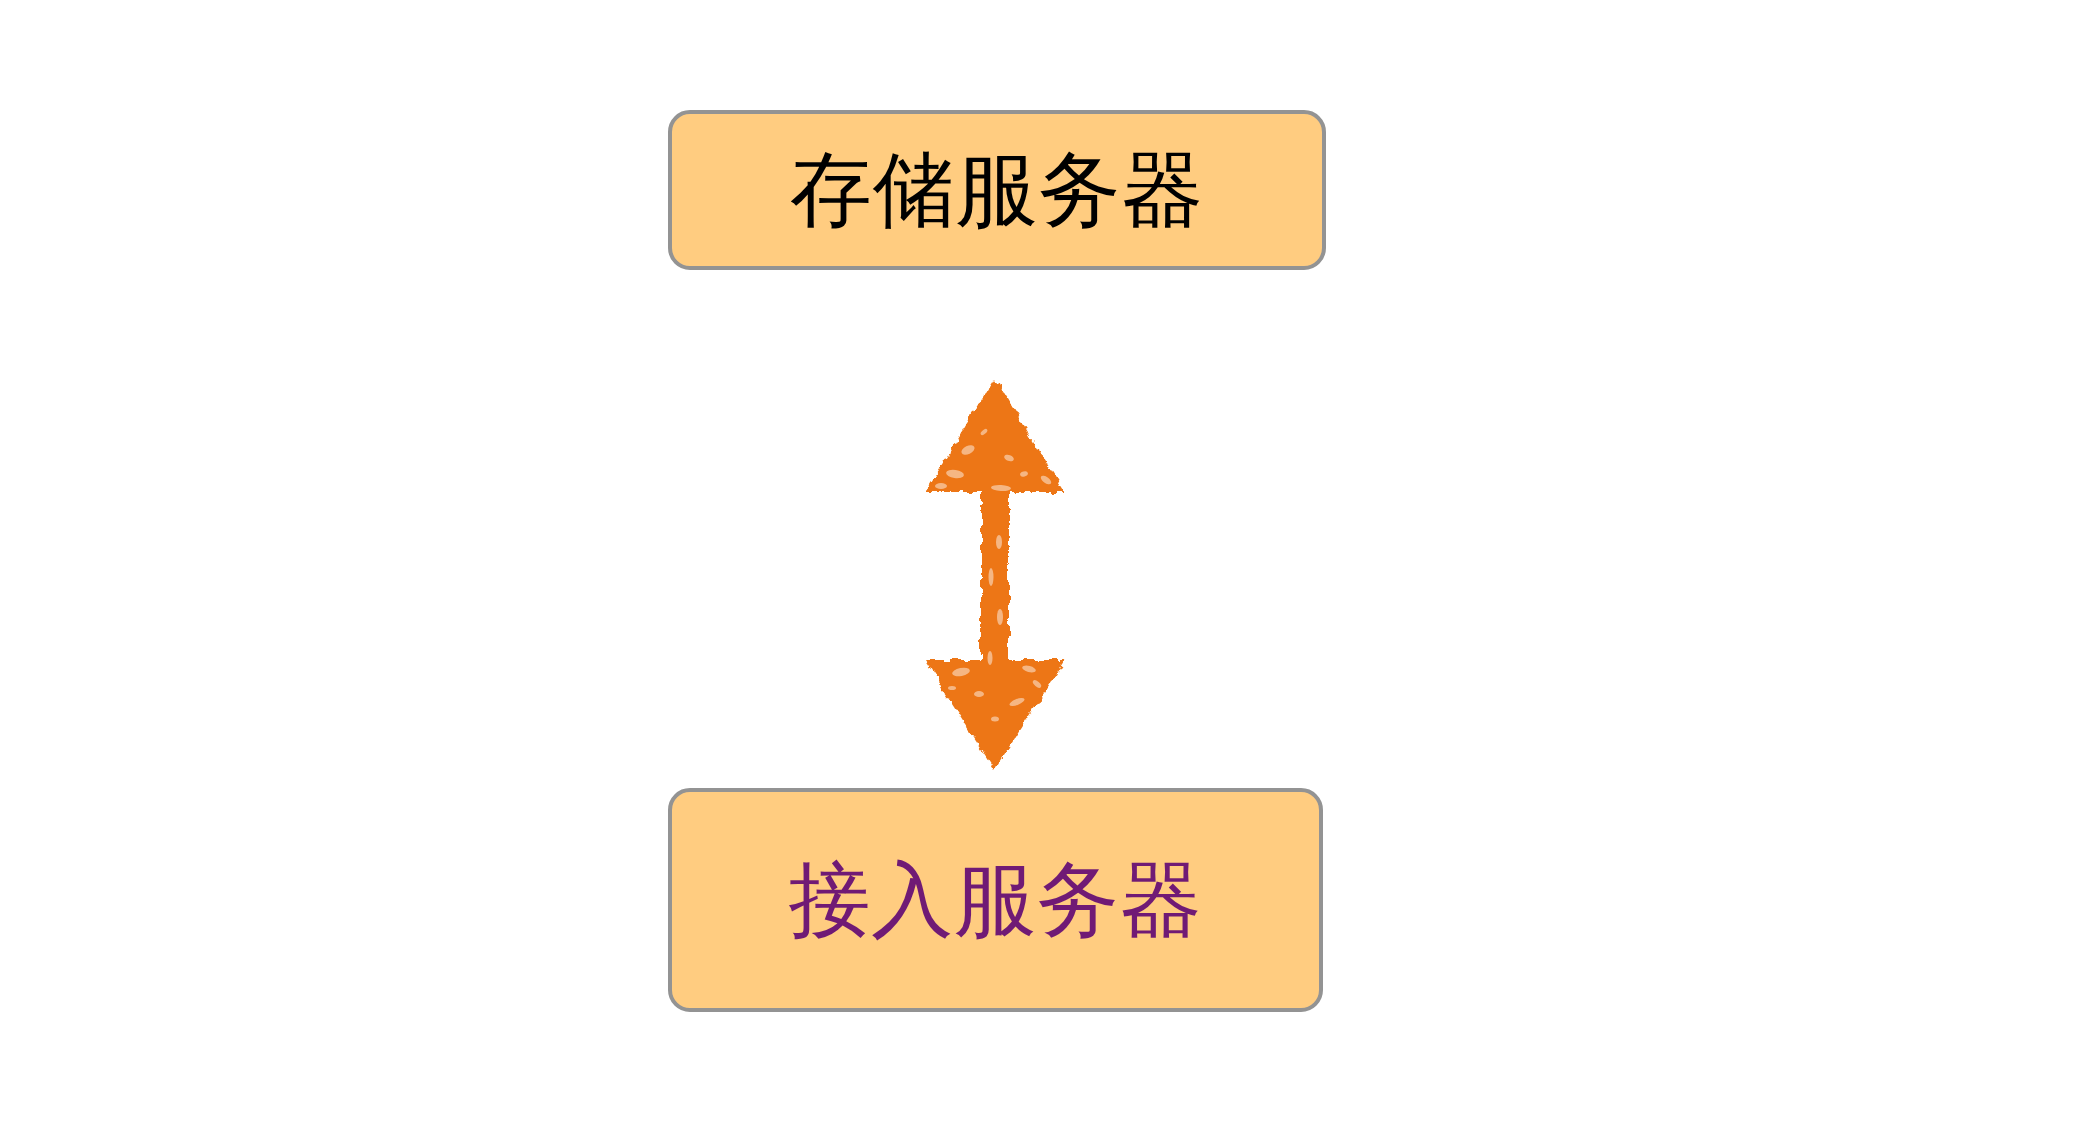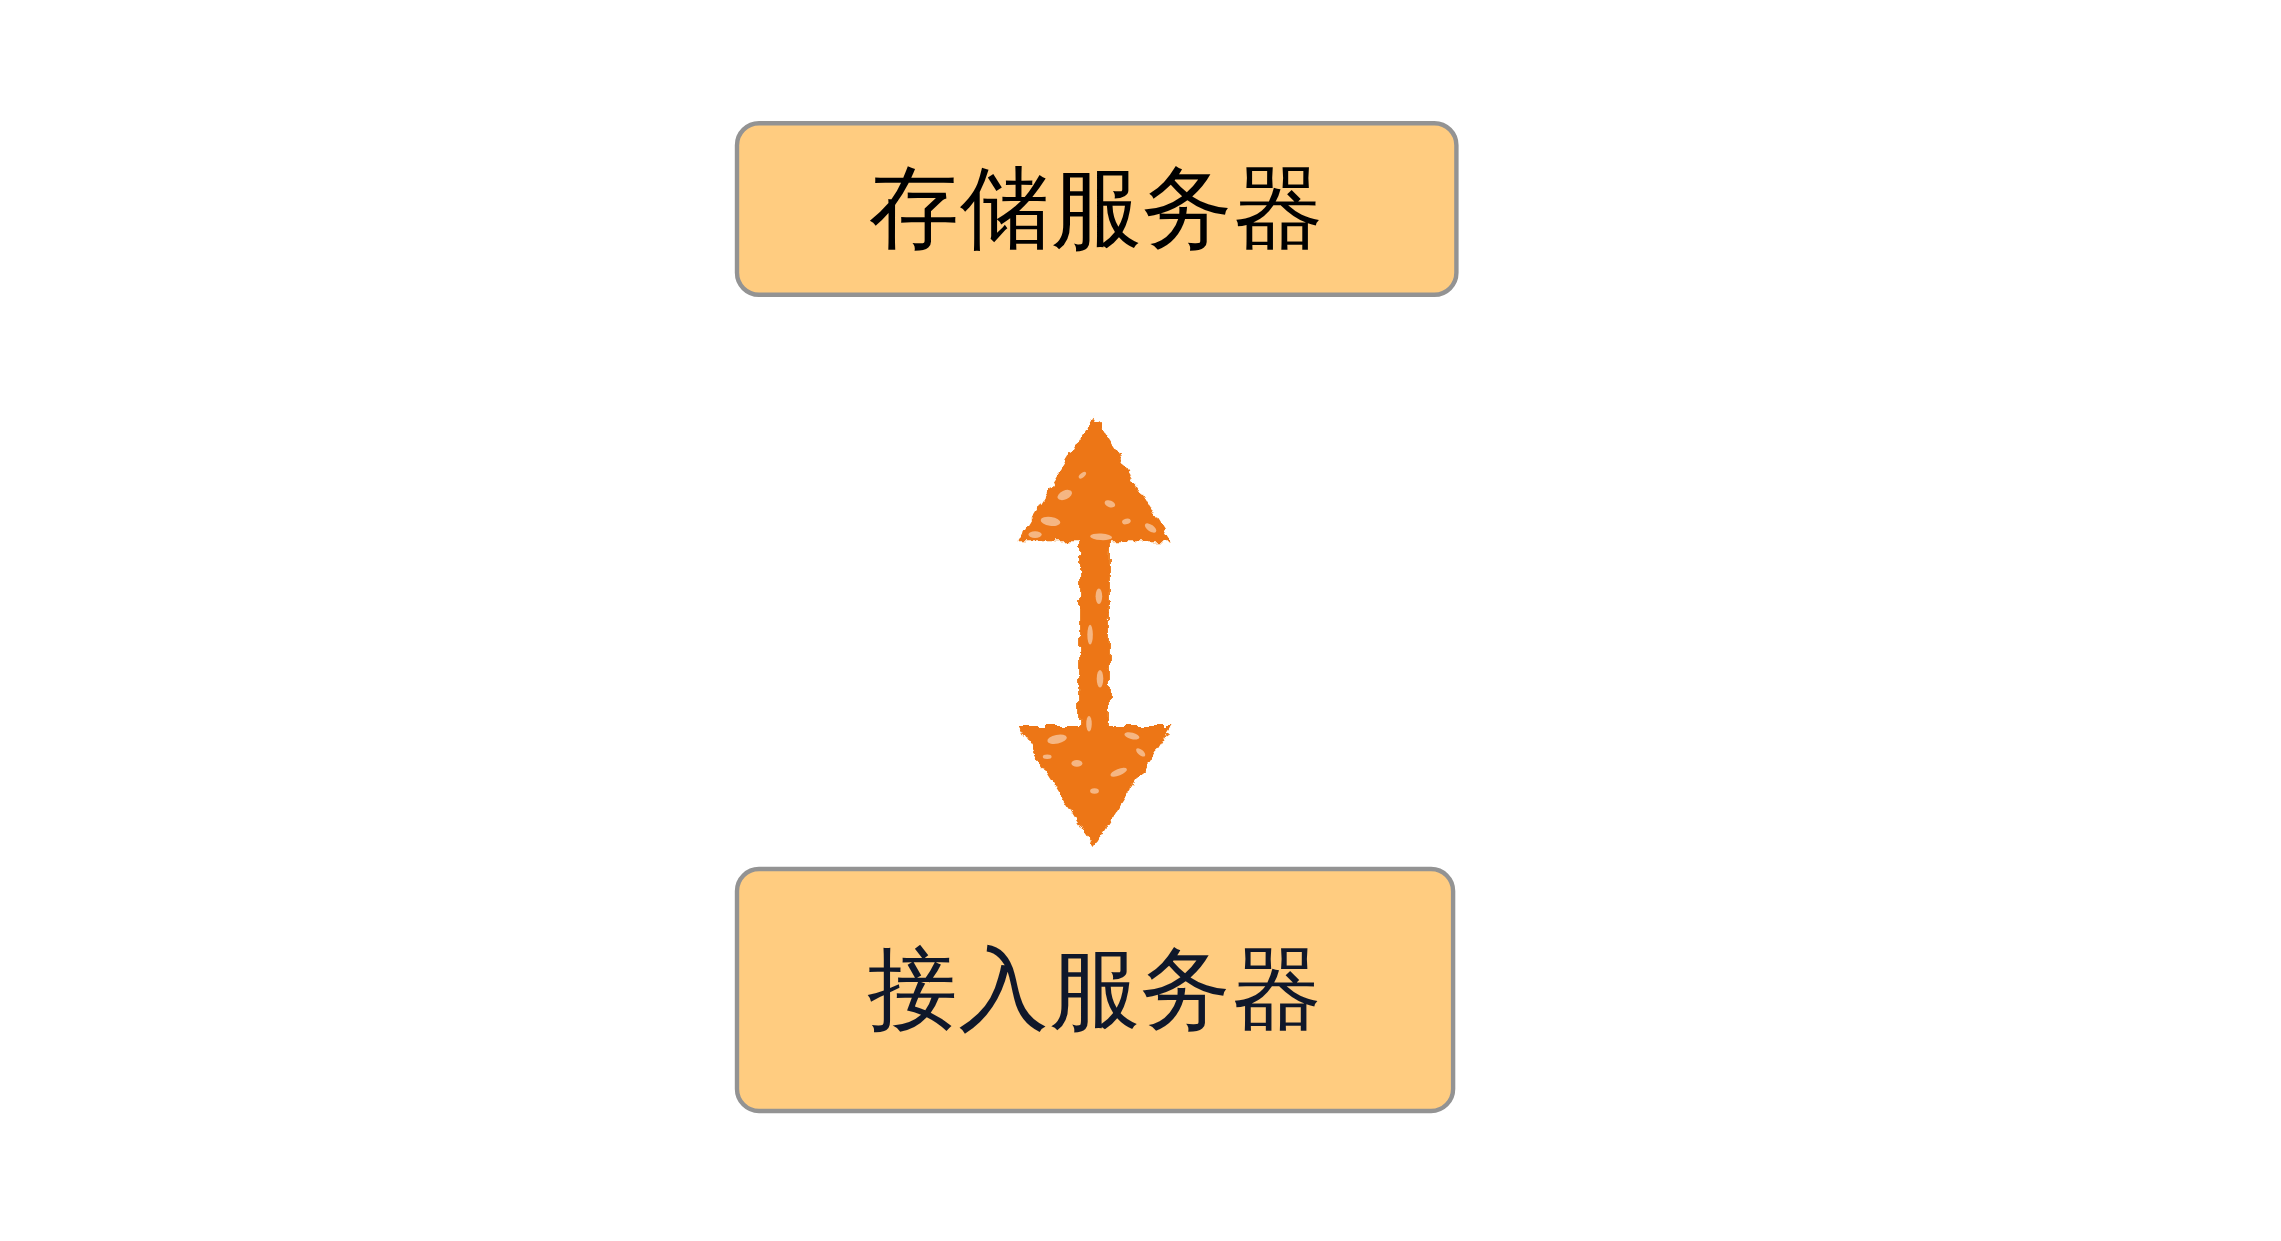--- a/index.html
+++ b/index.html
@@ -117,16 +117,16 @@
         <path d="M90 6 L160 120 L20 120 Z"></path>
 
         <rect x="76" y="112" width="28" height="184"></rect>
 
         <path d="M90 398 L20 288 L160 288 Z"></path>
       </g>
     </svg>
   </div>
 
   <div id="node-access" class="node" style="background: rgb(255, 204, 128); border-color: rgb(147, 147, 147);">
-    <span class="node-label" style="color: #0f172a;">接入服务器</span>
+    <span class="node-label" style="color: #701a75;">接入服务器</span>
   </div>
 
 </div>
 
 </body></html>

